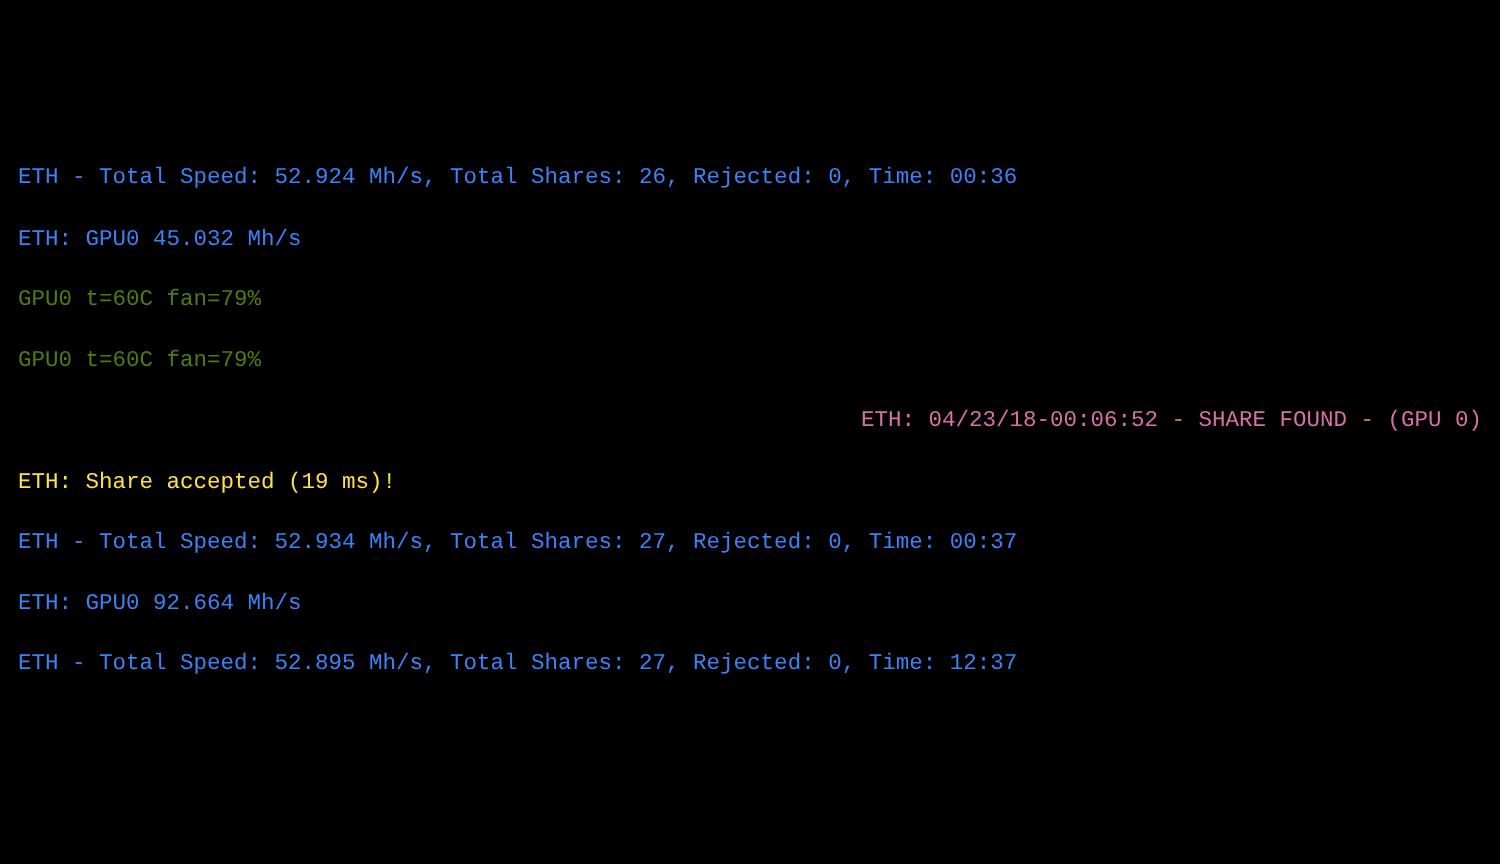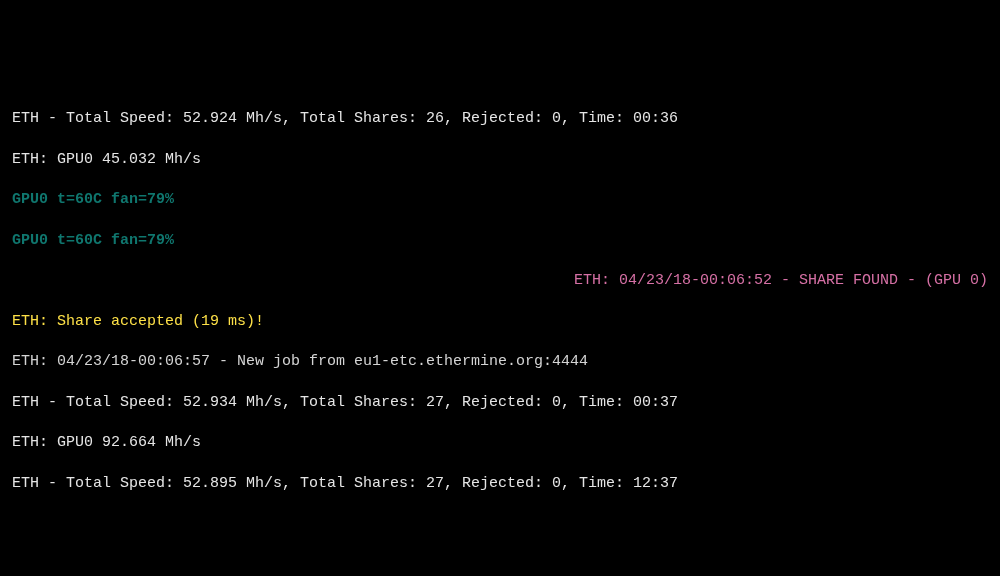--- a/index.html
+++ b/index.html
@@ -16,25 +16,24 @@
       color: #c0c0c0;
       width: 1000px;
       height: 576px;
       overflow: hidden;
       white-space: pre;
     }
     .line {
       display: block;
     }
     .yellow {
-      color: #e5e5e5;
+      color: #3b82f6;
     }
     .cyan {
-      color: #0f766e;
-      font-weight: bold;
+      color: #4d7c0f;
     }
     .magenta {
       color: #d670a5;
       text-align: right;
     }
     .green {
       color: #fde047;
     }
     .white {
       color: #d4d4d4;
@@ -49,21 +48,20 @@
 
 
 
 <div class="terminal">
 <span class="line yellow">ETH - Total Speed: 52.924 Mh/s, Total Shares: 26, Rejected: 0, Time: 00:36</span>
 <span class="line yellow">ETH: GPU0 45.032 Mh/s</span>
 <span class="line cyan">GPU0 t=60C fan=79%</span>
 <span class="line cyan">GPU0 t=60C fan=79%</span>
 <span class="line magenta">ETH: 04/23/18-00:06:52 - SHARE FOUND - (GPU 0)</span>
 <span class="line green">ETH: Share accepted (19 ms)!</span>
-<span class="line white">ETH: 04/23/18-00:06:57 - New job from eu1-etc.ethermine.org:4444</span>
 <span class="line yellow">ETH - Total Speed: 52.934 Mh/s, Total Shares: 27, Rejected: 0, Time: 00:37</span>
 <span class="line yellow">ETH: GPU0 92.664 Mh/s</span>
 <span class="line yellow">ETH - Total Speed: 52.895 Mh/s, Total Shares: 27, Rejected: 0, Time: 12:37</span>
 
 
 
 
 
 
 

